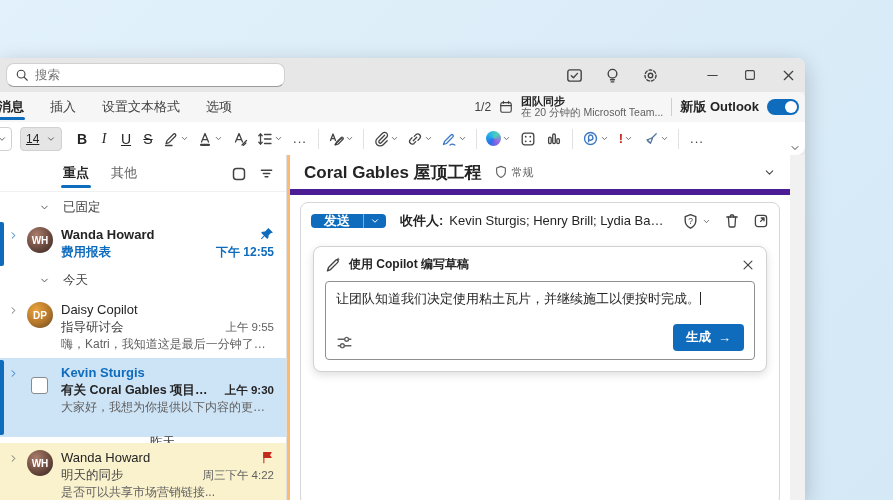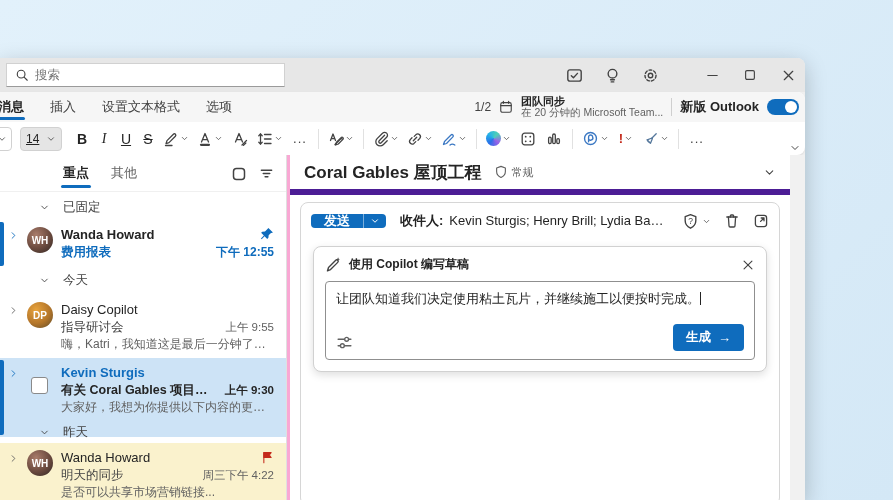--- a/index.html
+++ b/index.html
@@ -10,21 +10,21 @@
   svg.ic { stroke:#424242; stroke-width:1.3; fill:none; stroke-linecap:round; stroke-linejoin:round; display:block; }
 
   
   .window { position:absolute; left:0; top:58px; width:805px; height:442px;
             background:#efefef; border-top-right-radius:8px;
             box-shadow:0 6px 22px rgba(0,0,0,.22); overflow:hidden; }
 
   
   .titlebar { position:absolute; left:0; top:0; right:0; height:34px; background:#e7e7e7; }
   .searchbox { position:absolute; left:6px; top:5px; width:279px; height:24px; background:#fff;
-               border:1px solid #d1d1d1; border-bottom-color:#9a9a9a; border-radius:0;
+               border:1px solid #d1d1d1; border-bottom-color:#9a9a9a; border-radius:8px;
                display:flex; align-items:center; padding:0 8px; gap:6px; }
   .searchbox input { border:none; outline:none; flex:1; font-size:12.5px; background:transparent;
                      font-family:inherit; color:#242424; }
   .tb-icons { position:absolute; right:8px; top:0; height:34px; display:flex; align-items:center; gap:20px; }
   .tb-btn { width:18px; height:18px; display:flex; align-items:center; justify-content:center; }
   .tb-spacer { width:4px; }
 
   
   .ribbon { position:absolute; left:0; top:34px; right:0; height:63px; background:#fff;
             border-top-right-radius:8px; border-bottom-right-radius:8px;
@@ -59,21 +59,21 @@
   .g-i { font-style:italic; font-family:"Liberation Serif",serif; }
   .g-u { text-decoration:underline; }
   .g-s { text-decoration:line-through; }
   .imp { color:#c42b1c; font-weight:bold; font-size:13px; }
   .copilot-dot { width:15px; height:15px; border-radius:50%;
                  background:conic-gradient(from 220deg,#2a6fe8,#25b1e8,#4fd0b5,#9b62e8,#2a6fe8); }
   .dots { font-size:13px; letter-spacing:1px; color:#424242; }
   .collapse-chev { position:absolute; right:4px; top:50px; }
 
   
-  .content { position:absolute; left:0; top:97px; right:0; bottom:0; background:#f9a8d4; }
+  .content { position:absolute; left:0; top:97px; right:0; bottom:0; background:#fdba74; }
   .maillist { position:absolute; left:0; top:0; width:287px; bottom:0; background:#fff; border-right:1px solid #e0e0e0; }
   .mainpane { position:absolute; left:290px; top:0; width:500px; bottom:0; background:#fff; }
 
   
   .listhead { position:absolute; left:0; right:0; top:0; height:37px; display:flex; align-items:center;
               padding-left:55px; gap:6px; border-bottom:1px solid #f0f0f0; }
   .ltab { position:relative; font-size:13px; color:#616161; padding:0 8px; height:100%; display:flex; align-items:center; }
   .ltab.active { font-weight:bold; color:#242424; }
   .ltab.active::after { content:""; position:absolute; left:6px; right:6px; bottom:3px; height:3px; border-radius:2px; background:#0f6cbd; }
   .listhead-icons { position:absolute; right:12px; top:0; height:37px; display:flex; align-items:center; gap:12px; }
@@ -464,21 +464,21 @@
               <span class="sender">Kevin Sturgis</span>
             </div>
           <div class="mr">
             <span class="subject">有关 Coral Gables 项目的更新</span>
             <span class="mtime">上午 9:30</span>
           </div>
           <div class="preview">大家好，我想为你提供以下内容的更新...</div>
         </div>
       </div>
 
-      <div class="group" style="top:266px;height:22px;">
+      <div class="group" style="top:266px;height:22px;flex-direction:column;">
         <svg class="ic" width="11" height="11" viewBox="0 0 16 16">
             <polyline points="4,6 8,10 12,6"></polyline>
           </svg>
         <span>昨天</span>
       </div>
 
       <div class="mail flagged" style="top:288px;height:58px;">
         <div class="expcol">
             <svg class="ic" width="11" height="11" viewBox="0 0 16 16" style="stroke:#616161">
               <polyline points="6,4 10,8 6,12"></polyline>

